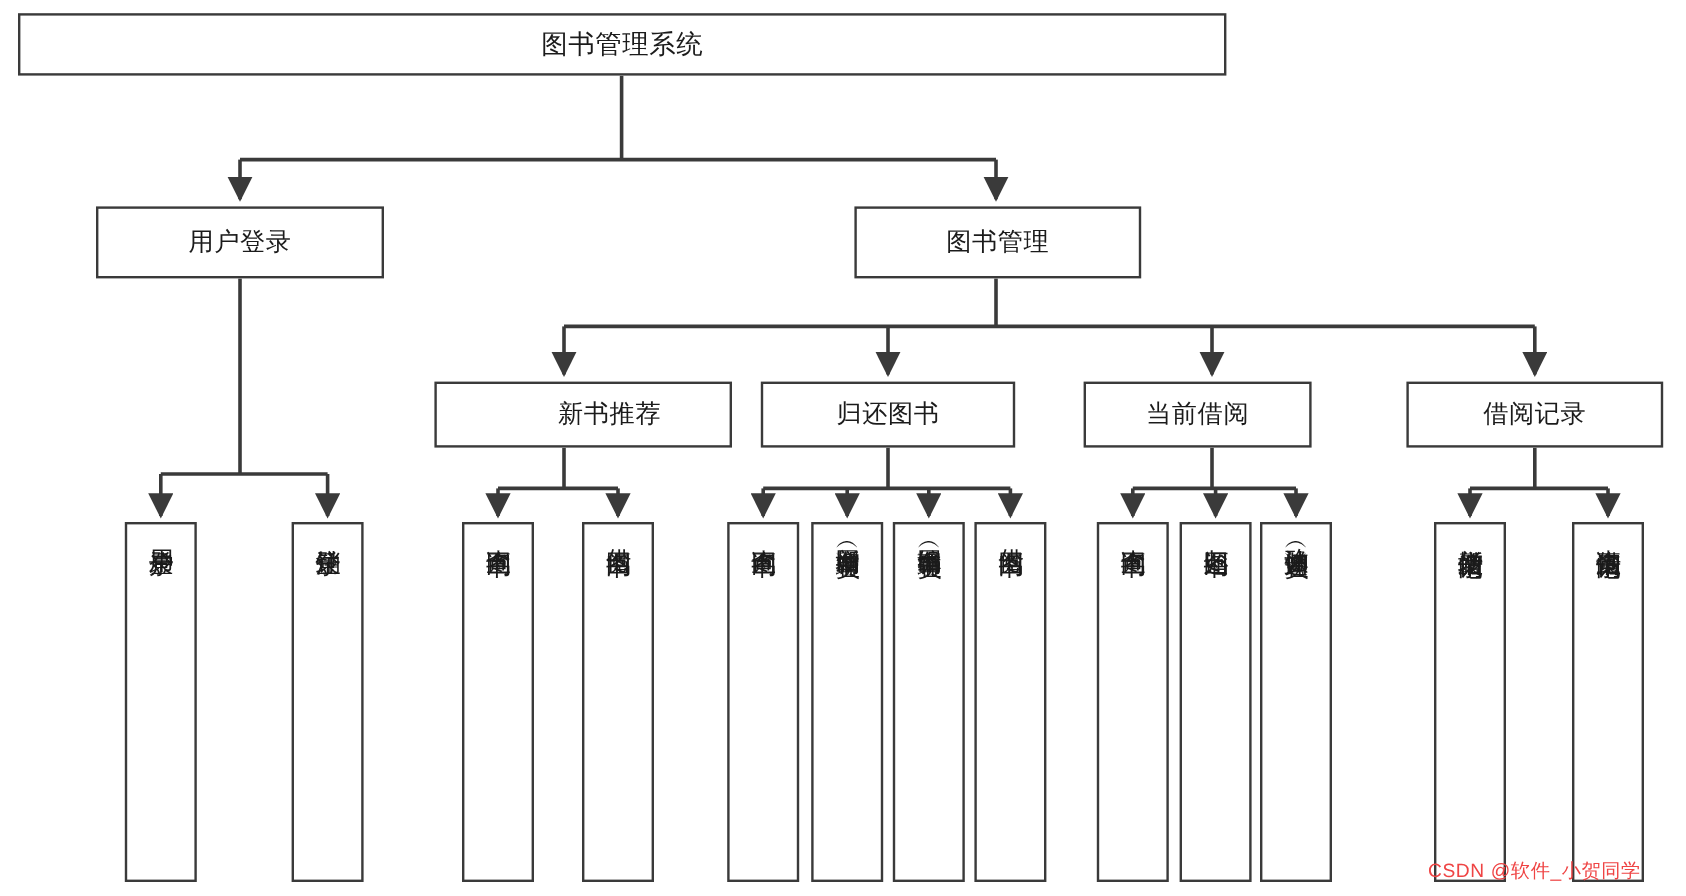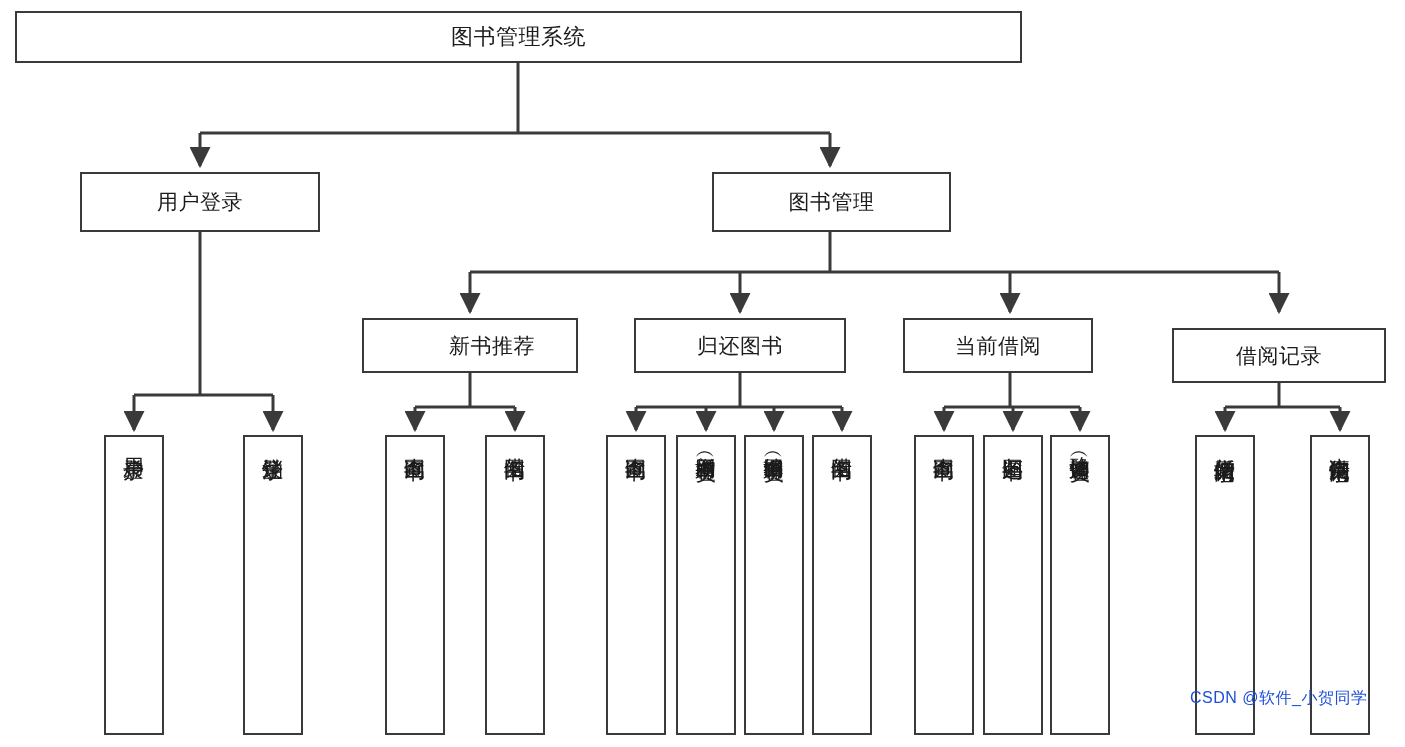--- a/index.html
+++ b/index.html
@@ -133,30 +133,30 @@
     <span class="label">图书管理系统</span>
   </div>
 
   <div class="node horiz" style="left: 80px; top: 172px; width: 240px; height: 60px;">
     <span class="label">用户登录</span>
   </div>
   <div class="node horiz" style="left: 712px; top: 172px; width: 239px; height: 60px;">
     <span class="label">图书管理</span>
   </div>
 
-  <div class="node horiz" style="left: 362px; top: 318px; width: 216px; height: 55px; padding-left: 44px;">
+  <div class="node horiz" style="left: 362px; top: 318px; width: 248px; height: 55px; padding-left: 44px;">
     <span class="label">新书推荐</span>
   </div>
   <div class="node horiz" style="left: 634px; top: 318px; width: 212px; height: 55px;">
     <span class="label">归还图书</span>
   </div>
   <div class="node horiz" style="left: 903px; top: 318px; width: 190px; height: 55px;">
     <span class="label">当前借阅</span>
   </div>
-  <div class="node horiz" style="left: 1172px; top: 328px; width: 214px; height: 55px;">
+  <div class="node horiz" style="left: 1172px; top: 318px; width: 214px; height: 55px;">
     <span class="label">借阅记录</span>
   </div>
 
   <div class="node vert" style="left: 104px; top: 435px; width: 60px; height: 300px;">
     <span class="label">用户登录</span>
   </div>
   <div class="node vert" style="left: 243px; top: 435px; width: 60px; height: 300px;">
     <span class="label">注销登录</span>
   </div>
   <div class="node vert" style="left: 385px; top: 435px; width: 60px; height: 300px;">
@@ -186,15 +186,15 @@
   <div class="node vert tall" style="left: 1050px; top: 435px; width: 60px; height: 300px;">
     <span class="label">确认归还（管理员）</span>
   </div>
   <div class="node vert" style="left: 1195px; top: 435px; width: 60px; height: 300px;">
     <span class="label">新增借阅记录</span>
   </div>
   <div class="node vert" style="left: 1310px; top: 435px; width: 60px; height: 300px;">
     <span class="label">查询借阅记录</span>
   </div>
 
-  <div class="watermark" style="left: 1190px; top: 688px; color: #1d4ed8;">CSDN @软件_小贺同学</div>
+  <div class="watermark" style="left: 1190px; top: 716px; color: #ef4444;">CSDN @软件_小贺同学</div>
 
 </div>
 
 </body></html>

